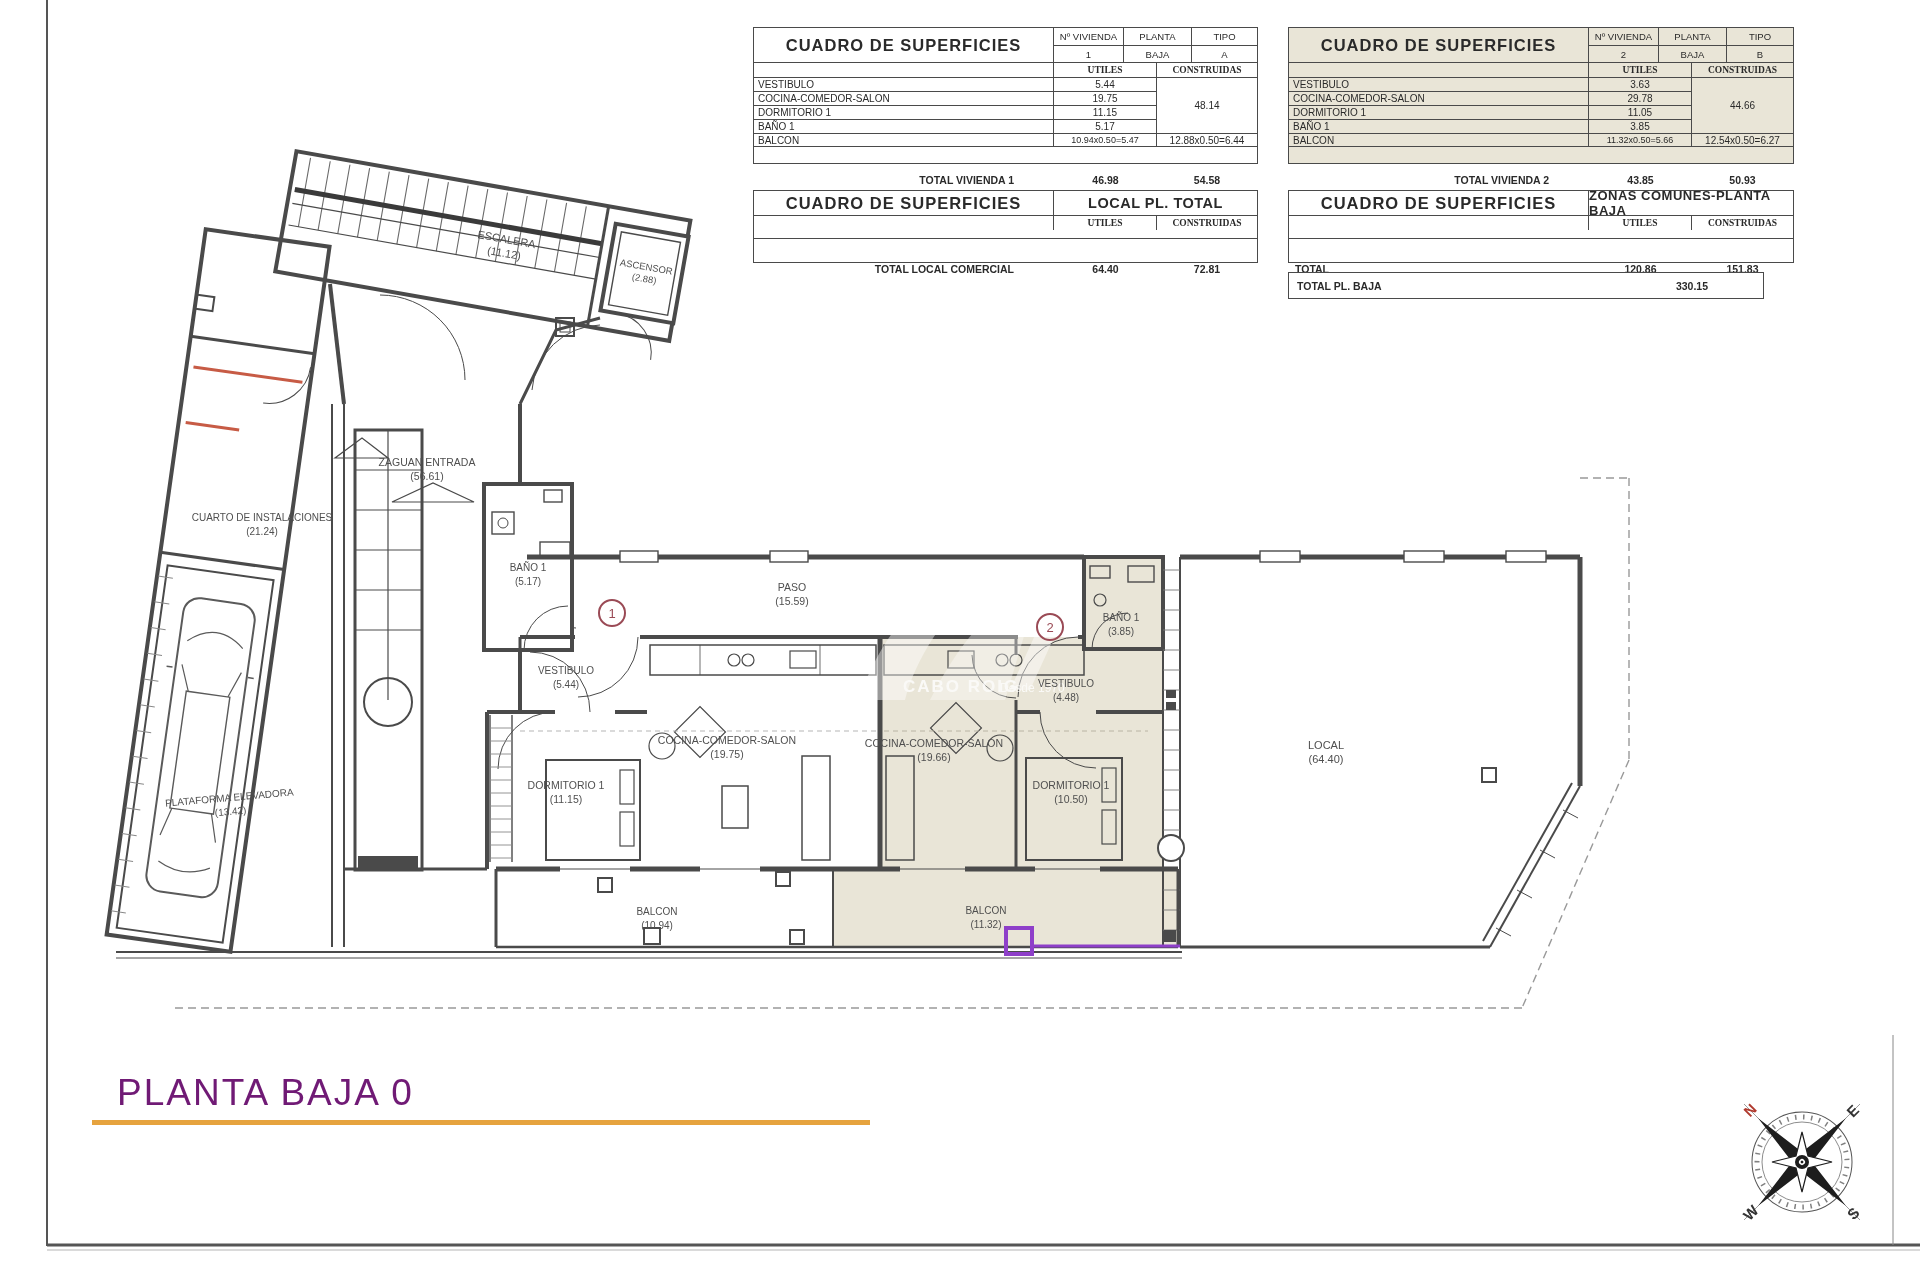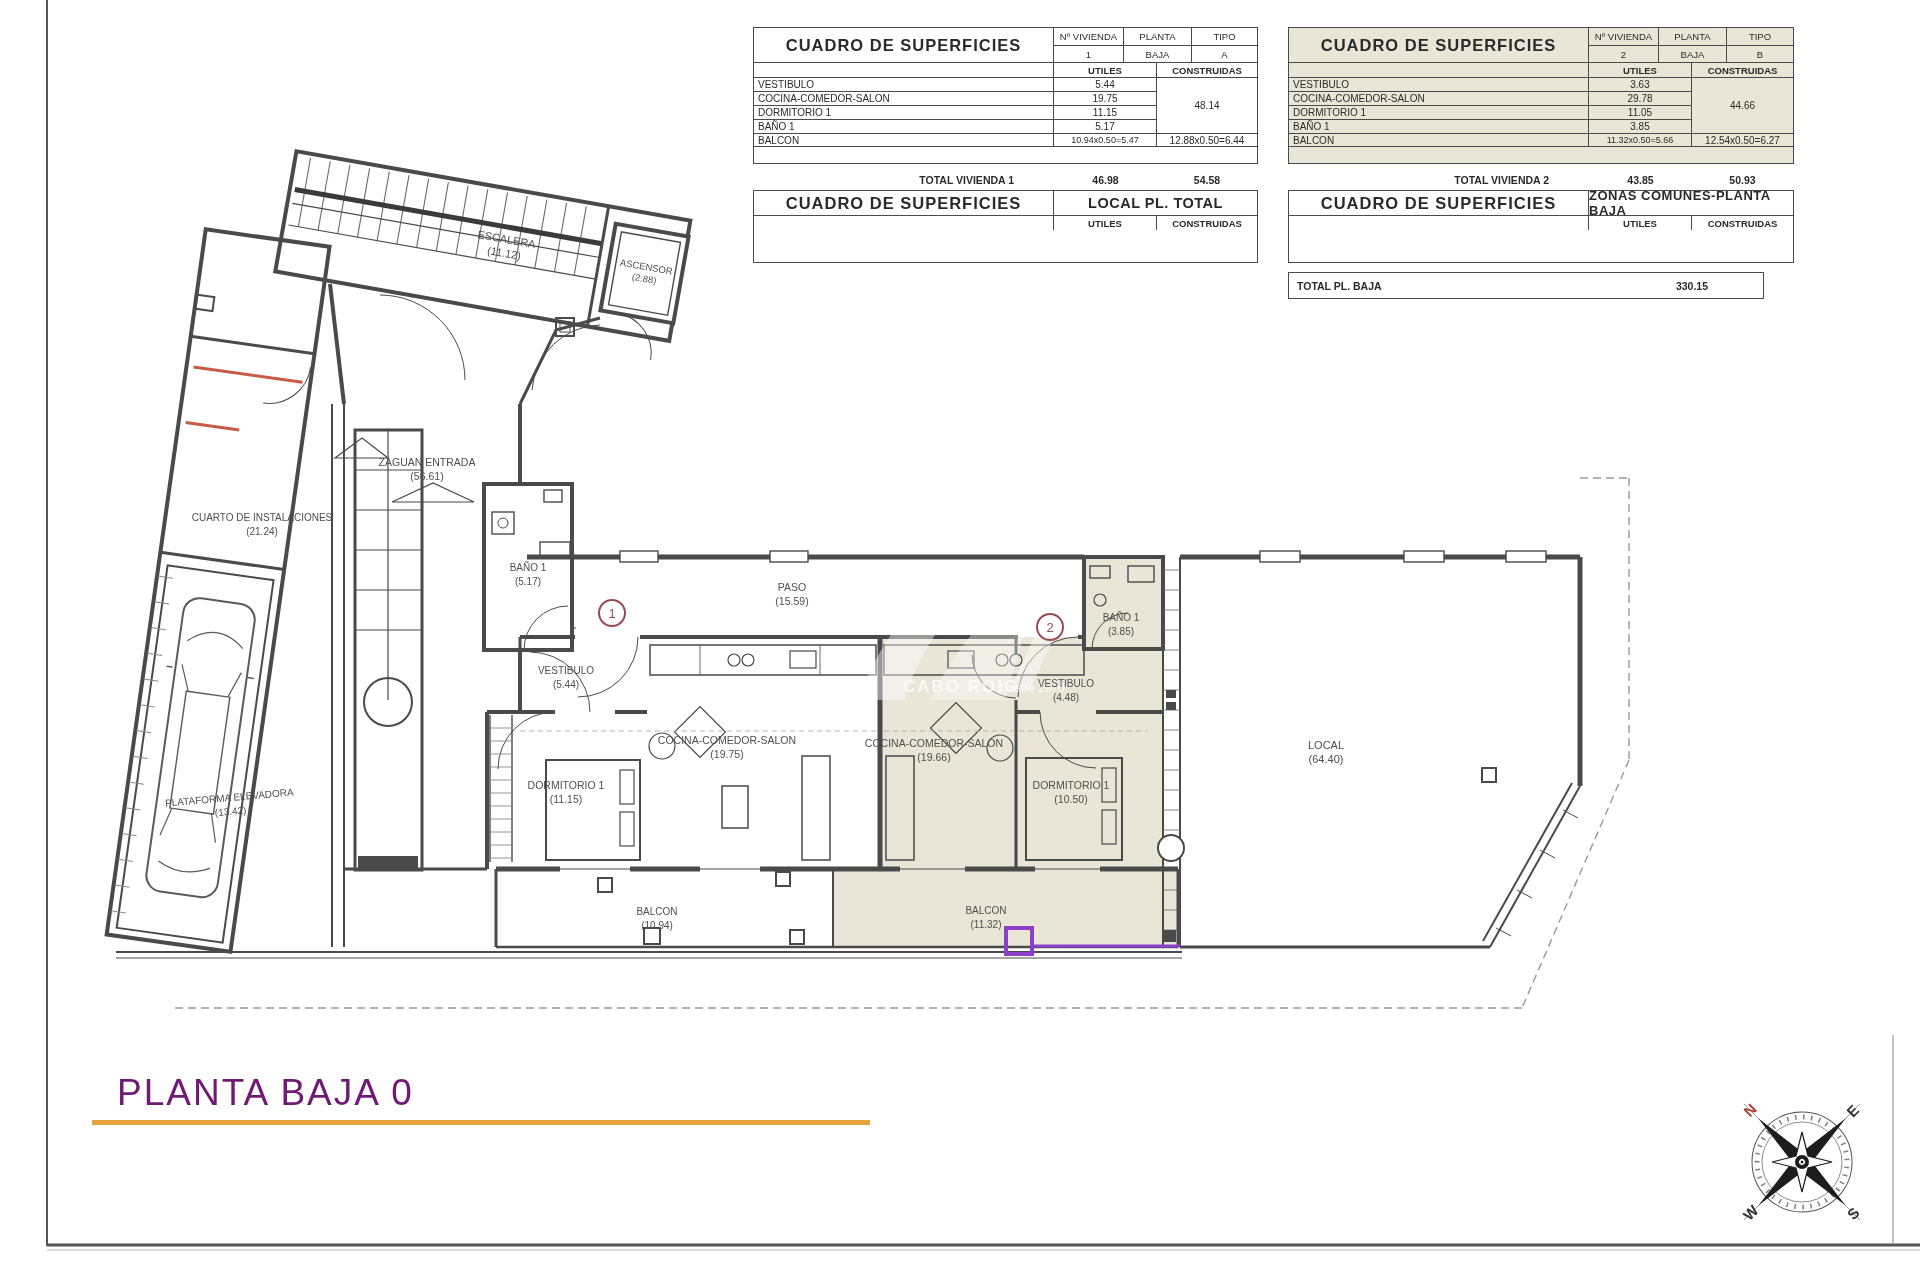--- a/index.html
+++ b/index.html
@@ -13,21 +13,21 @@
   .cell{box-sizing:border-box;display:flex;align-items:center;justify-content:center;}
   .br{border-right:1px solid #4a4a4a;}
   .bb{border-bottom:1px solid #4a4a4a;}
   .bt{border-top:1px solid #4a4a4a;}
   .t-title{font-size:16.5px;font-weight:bold;letter-spacing:1px;}
   .t-sub{font-size:14.5px;font-weight:bold;letter-spacing:.5px;}
   .t-sub.small{font-size:13px;font-weight:bold;}
   .hdr3{flex:1;display:grid;grid-template-columns:70px 68px 1fr;grid-template-rows:18px 17px;}
   .hdr3 div{box-sizing:border-box;display:flex;align-items:center;justify-content:center;font-size:9.5px;}
   .uc{height:14px;display:grid;grid-template-columns:300px 103px 1fr;}
-  .uc div{box-sizing:border-box;display:flex;align-items:center;justify-content:center;font-size:9.5px;font-weight:bold;}
+  .uc div{box-sizing:border-box;display:flex;align-items:center;justify-content:center;font-size:9.5px;font-weight:bold;font-family:Liberation Serif, serif;}
   .tb-body{display:grid;grid-template-columns:300px 103px 1fr;grid-auto-rows:14px;}
   .tb-body div{box-sizing:border-box;display:flex;align-items:center;font-size:10px;}
   .lab{padding-left:4px;border-right:1px solid #4a4a4a;border-top:1px solid #4a4a4a;}
   .val{justify-content:center!important;border-right:1px solid #4a4a4a;border-top:1px solid #4a4a4a;}
   .merged{grid-area:1/3/5/4;justify-content:center!important;border-top:1px solid #4a4a4a;font-size:10.5px;}
   .balc{grid-area:5/3/6/4;justify-content:center!important;border-top:1px solid #4a4a4a;font-size:9px;}
   .valsm{font-size:9px!important;}
   .t-total{display:grid;grid-template-columns:300px 103px 1fr;height:18px;margin-top:3px;}
   .t-total div{display:flex;align-items:center;justify-content:center;font-size:10.5px;font-weight:bold;box-sizing:border-box;margin-top:24px;}
   .t-total .tl{justify-content:flex-end;padding-right:40px;}
@@ -377,32 +377,42 @@
 <div class="tbl" style="left:753px;top:190px;width:505px;height:73px">
   <div class="row" style="height:25px">
     <div class="cell t-title br bb" style="width:300px">CUADRO DE SUPERFICIES</div>
     <div class="cell t-sub bb" style="flex:1">LOCAL PL. TOTAL</div>
   </div>
   <div class="uc">
     <div class="br"></div>
     <div class="br">UTILES</div>
     <div>CONSTRUIDAS</div>
   </div>
+  <div class="t-total bt" style="margin-top:8px;height:19px">
+    <div class="tl">TOTAL LOCAL COMERCIAL</div>
+    <div>64.40</div>
+    <div>72.81</div>
+  </div>
 </div>
 
 <div class="tbl" style="left:1288px;top:190px;width:506px;height:73px">
   <div class="row" style="height:25px">
     <div class="cell t-title br bb" style="width:300px">CUADRO DE SUPERFICIES</div>
     <div class="cell t-sub small bb" style="flex:1">ZONAS COMUNES-PLANTA BAJA</div>
   </div>
   <div class="uc">
     <div class="br"></div>
     <div class="br">UTILES</div>
     <div>CONSTRUIDAS</div>
   </div>
+  <div class="t-total bt" style="margin-top:8px;height:19px">
+    <div class="tl" style="justify-content:flex-start;padding-left:6px">TOTAL</div>
+    <div>120.86</div>
+    <div>151.83</div>
+  </div>
 </div>
 
 <div class="tbl" style="left:1288px;top:272px;width:476px;height:27px;display:flex;align-items:center">
   <div style="padding-left:8px;font-size:10.5px;font-weight:bold">TOTAL PL. BAJA</div>
   <div style="margin-left:auto;padding-right:55px;font-size:10.5px;font-weight:bold">330.15</div>
 </div>
 
 <div class="page-title">PLANTA BAJA 0</div>
 <div class="gold-bar"></div>
 

